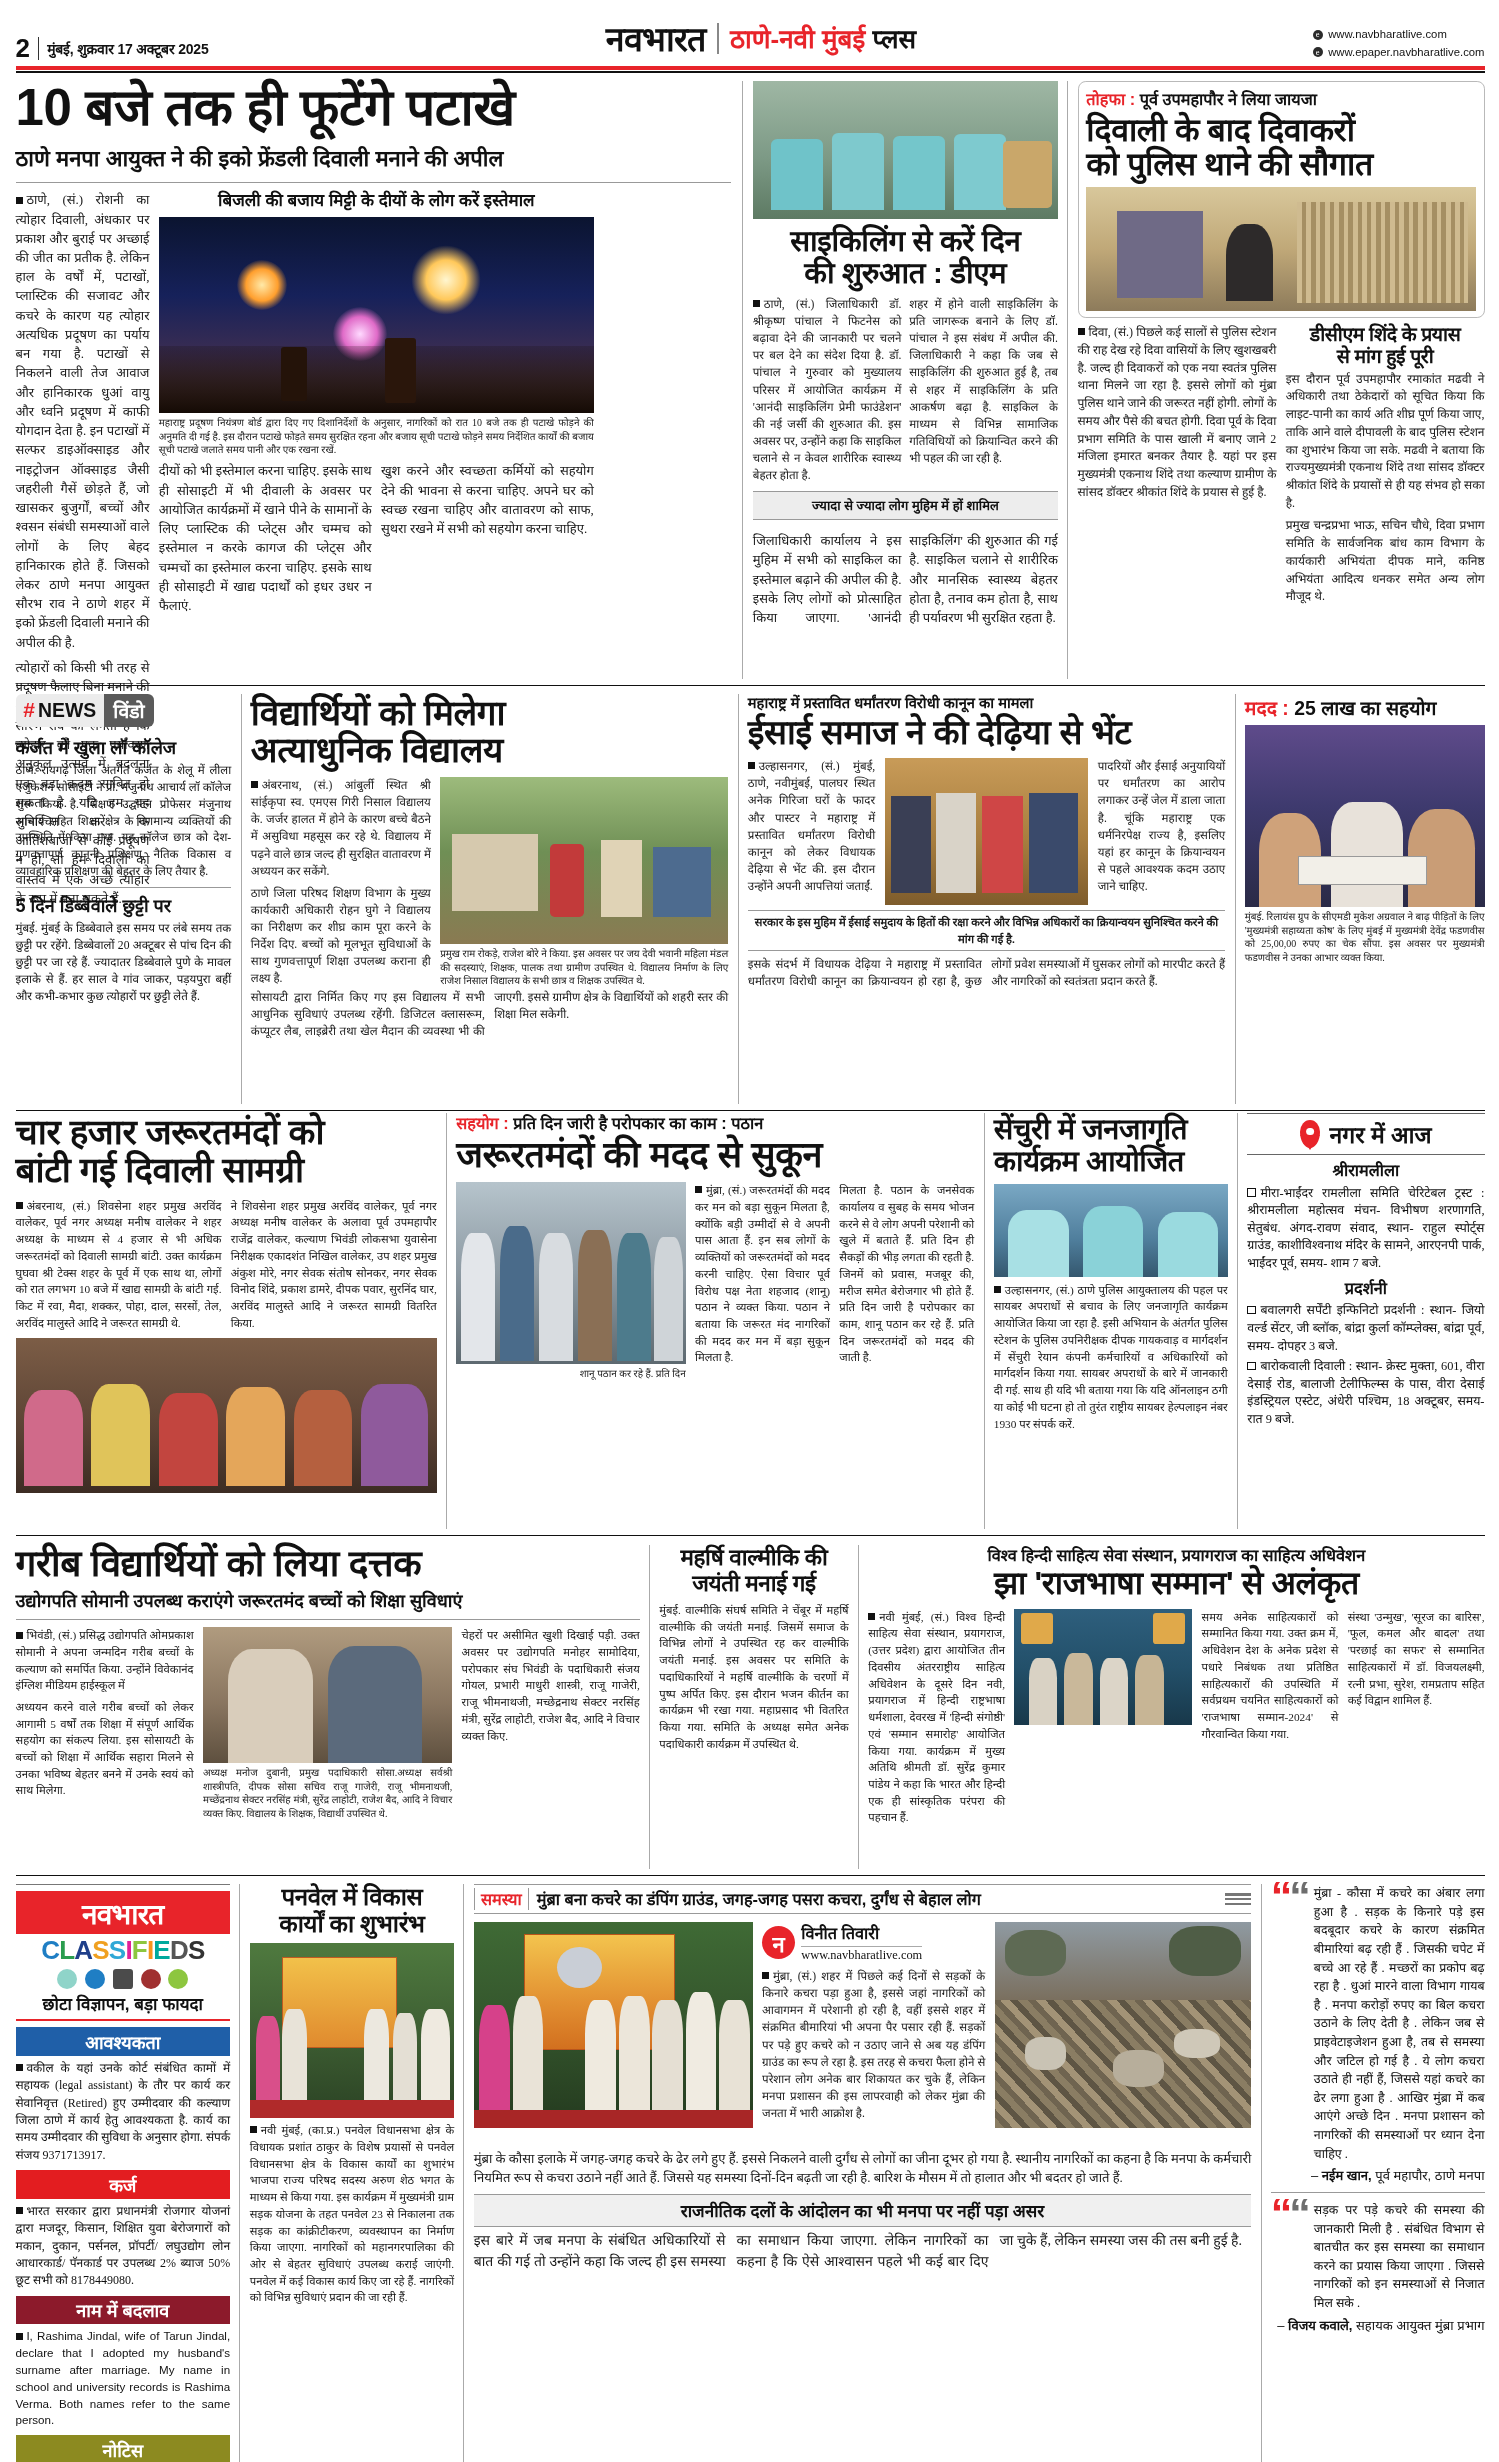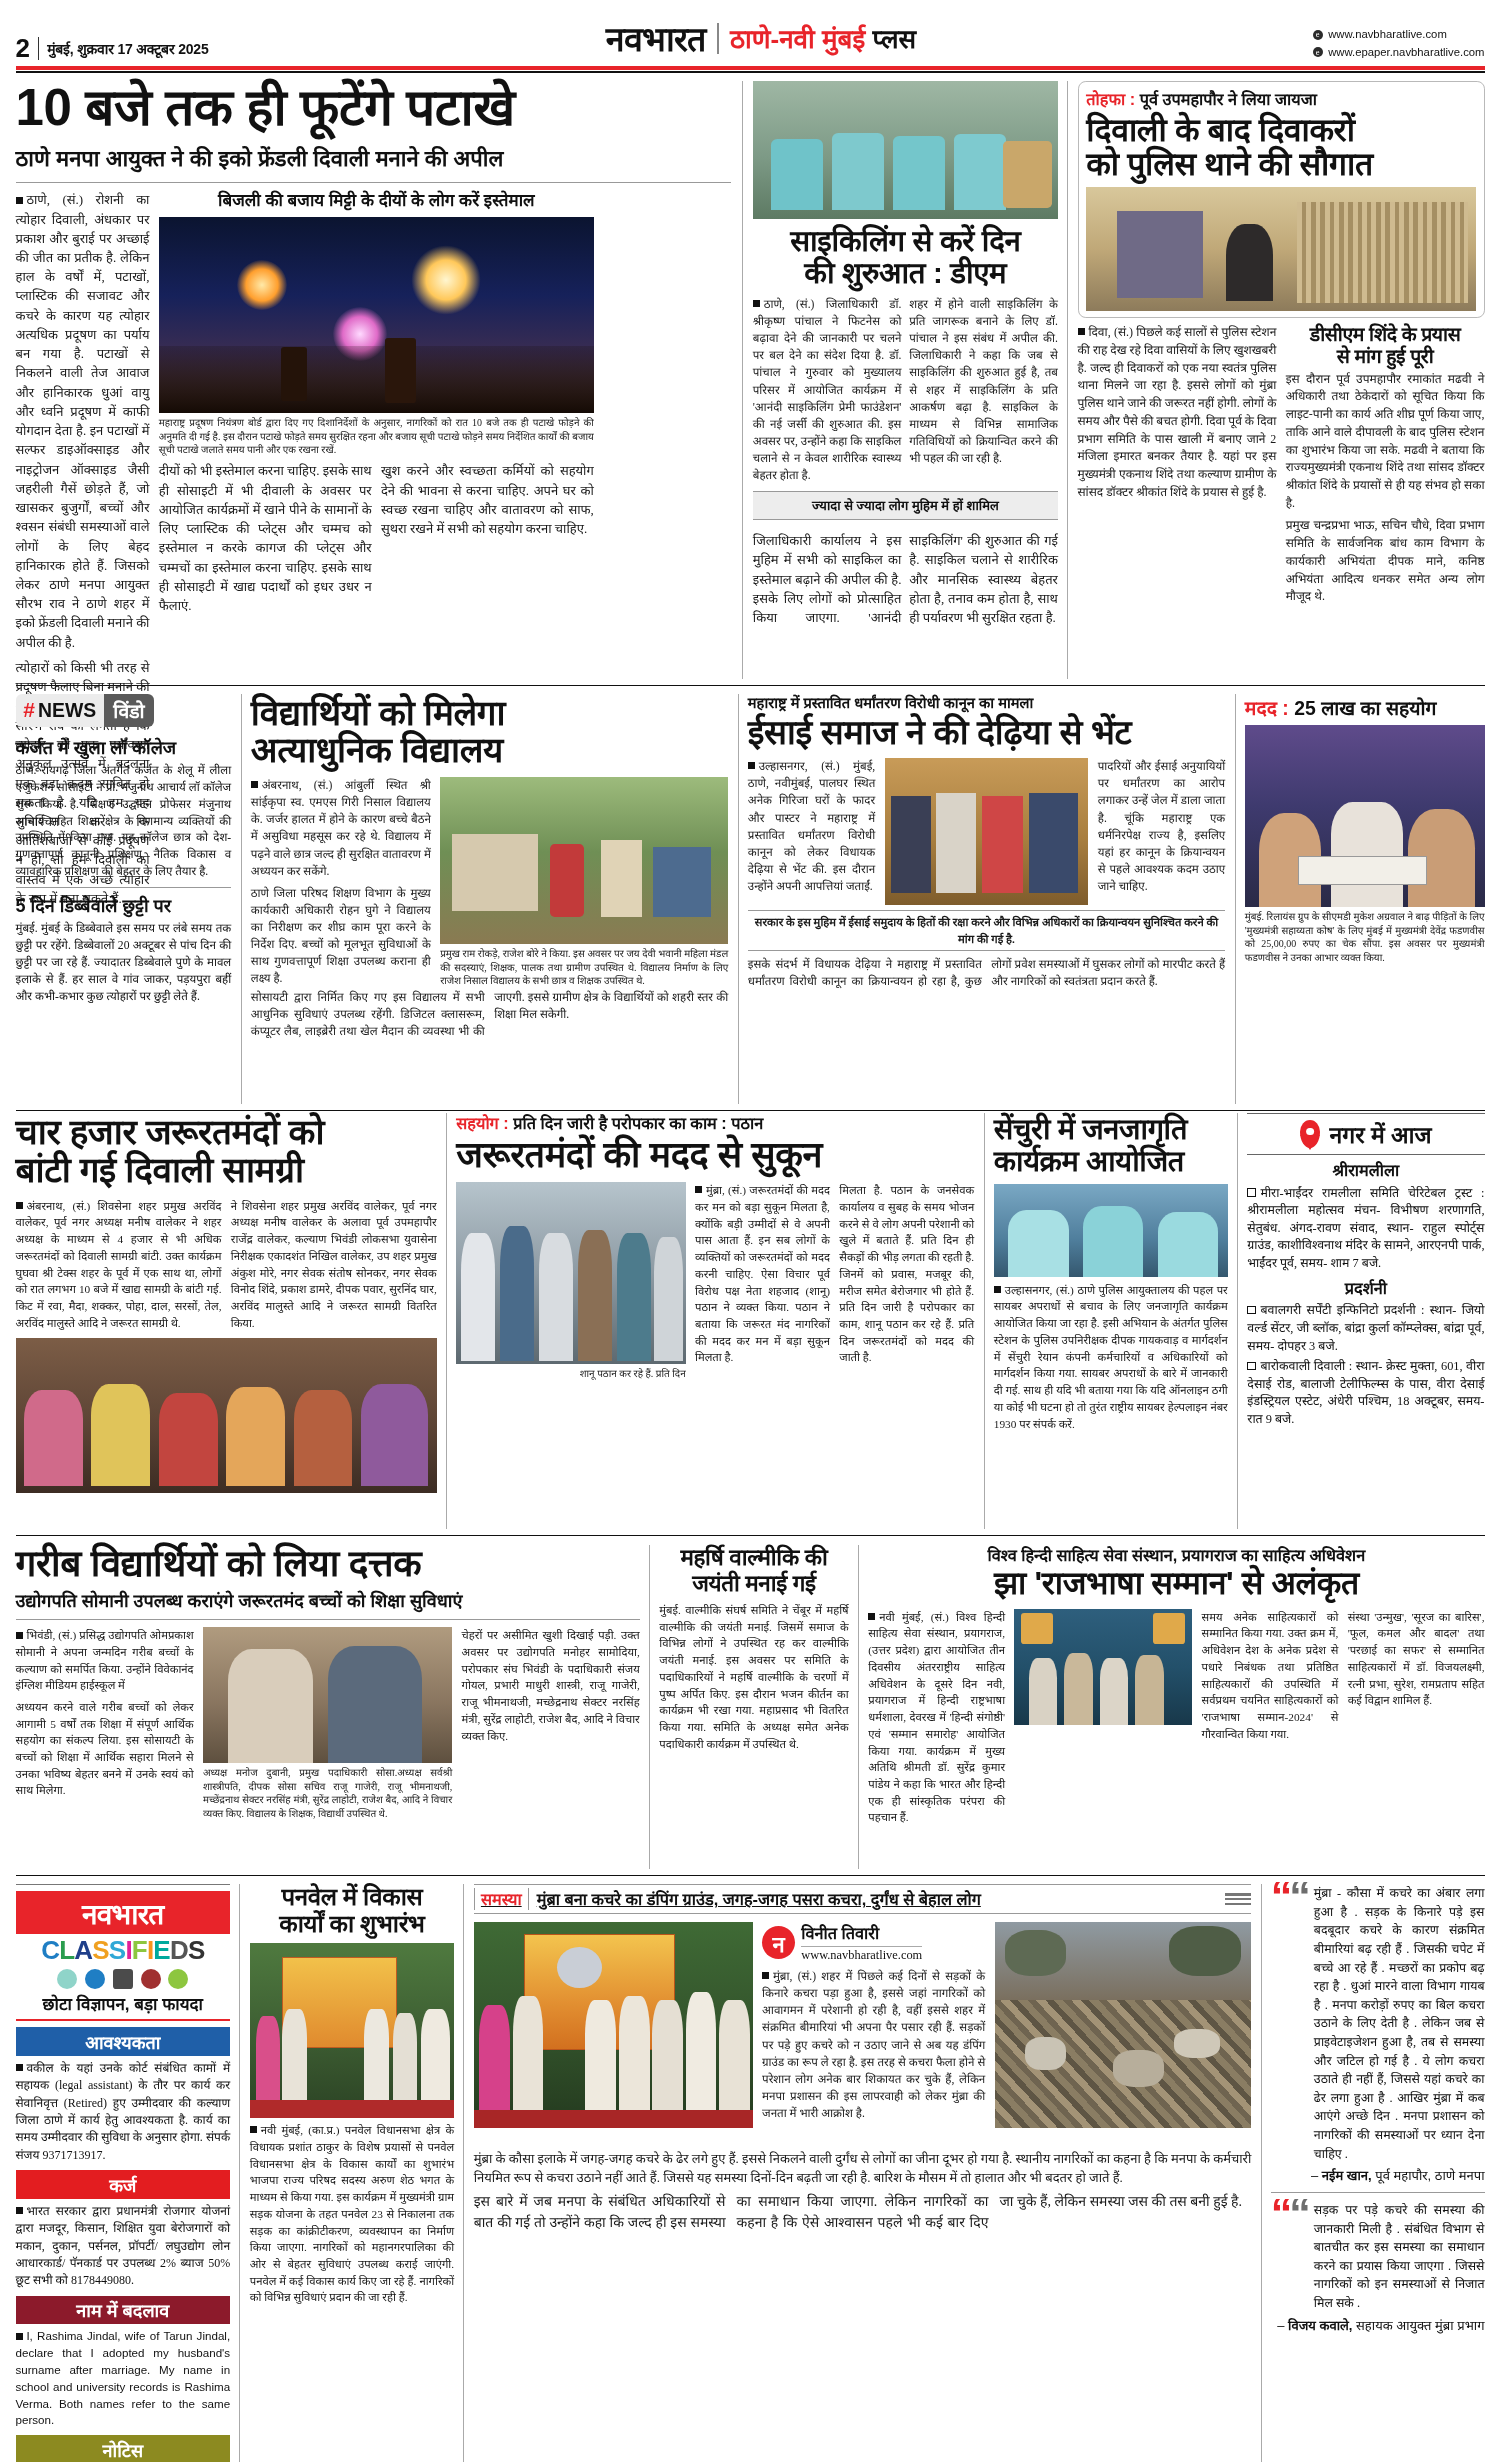--- a/index.html
+++ b/index.html
@@ -141,21 +141,21 @@
   .cls-tag { text-align:center; font-family:"Liberation Sans", sans-serif; font-weight:900; font-size:17px; margin-top:3.1px; }
   .cls-hr { height:2.3px; background:#e8242a; margin-top:3.9px; }
   .cat-bar { color:#fff; font-family:"Liberation Sans", sans-serif; font-weight:900; font-size:18px; text-align:center; padding:2.3px 0; margin-top:6.2px;}
   .cls-body { font-size:12px; line-height:1.45; text-align:justify; margin-top:3.9px; }
 
   .s5-b { width: 225px; padding: 0 9.3px; }
   .s5b-h { font-size: 24px; line-height:1.12; text-align:center; }
   .s5b-photo { width: 100%; height: 175px; margin-top:4.7px;}
 
   .s5-c { width: 801px; padding: 0 9.3px; }
-  .s5c-topline { display:flex; align-items:center; gap:7.8px; border-top:0.8px solid #999; border-bottom:0.8px solid #999; padding:3.1px 0;text-decoration:underline; }
+  .s5c-topline { display:flex; align-items:center; gap:7.8px; border-top:0.8px solid #999; border-bottom:0.8px solid #999; padding:3.1px 0; }
   .s5c-badge { color:#e8242a; font-family:"Liberation Sans", sans-serif; font-weight:900; font-size:16.3px; padding-right:6.2px; border-right:1.6px solid #999; border-left:1.6px solid #999; padding-left:6.2px;}
   .s5c-kick { font-family:"Liberation Sans", sans-serif; font-weight:700; font-size:16.3px; flex:1; }
   .s5c-h { font-size: 41px; margin-top:6.2px; }
   .s5c-row { display:flex; gap:9.3px; margin-top:7.8px;}
   .byline { display:flex; align-items:center; gap:6.2px; }
   .n-badge { width:33px; height:33px; border-radius:50%; background:#e8242a; color:#fff; font-family:"Liberation Sans", sans-serif; font-weight:900; font-size:22px; display:flex; align-items:center; justify-content:center;}
   .by-name { font-family:"Liberation Sans", sans-serif; font-weight:700; font-size:16.3px;}
   .by-url { font-size:12.4px; border-top:0.8px solid #aaa; margin-top:1.6px; padding-top:1.6px;}
   .ribbon { background:#f0f0f0; border-top:0.8px solid #999; border-bottom:0.8px solid #999; text-align:center; font-family:"Liberation Sans", sans-serif; font-weight:900; font-size:17px; padding:3.9px 0; margin-top:6.2px;}
 
@@ -603,20 +603,21 @@
             <div style="position:absolute;left:46%;bottom:20%;width:20%;height:18%;background:#b7ae9b;border-radius:40%;"></div>
             <div style="position:absolute;left:70%;bottom:34%;width:18%;height:14%;background:#cfc8b8;border-radius:40%;"></div>
             <div style="position:absolute;left:4%;top:4%;width:24%;height:22%;background:#5e6a54;border-radius:40%;"></div>
             <div style="position:absolute;right:4%;top:2%;width:28%;height:24%;background:#4f5d46;border-radius:40%;"></div>
           </div>
         </div>
       </div>
       <div class="s5c-row" style="margin-top:21px">
         <div style="flex:1" class="body">मुंब्रा के कौसा इलाके में जगह-जगह कचरे के ढेर लगे हुए हैं. इससे निकलने वाली दुर्गंध से लोगों का जीना दूभर हो गया है. स्थानीय नागरिकों का कहना है कि मनपा के कर्मचारी नियमित रूप से कचरा उठाने नहीं आते हैं. जिससे यह समस्या दिनों-दिन बढ़ती जा रही है. बारिश के मौसम में तो हालात और भी बदतर हो जाते हैं.</div>
       </div>
+      <div class="ribbon">राजनीतिक दलों के आंदोलन का भी मनपा पर नहीं पड़ा असर</div>
       <div class="body" style="font-size:14px;margin-top:4.7px;column-count:3;column-gap:11px">इस बारे में जब मनपा के संबंधित अधिकारियों से बात की गई तो उन्होंने कहा कि जल्द ही इस समस्या का समाधान किया जाएगा. लेकिन नागरिकों का कहना है कि ऐसे आश्वासन पहले भी कई बार दिए जा चुके हैं, लेकिन समस्या जस की तस बनी हुई है.</div>
     </div>
 
     <div class="s5-d vline">
       <div>
         <div style="display:flex;gap:6.2px;align-items:flex-start">
           <span class="quote-mark"><span class="qm-red">“</span><span class="qm-gray">“</span></span>
           <span class="q-body">मुंब्रा - कौसा में कचरे का अंबार लगा हुआ है . सड़क के किनारे पड़े इस बदबूदार कचरे के कारण संक्रमित बीमारियां बढ़ रही हैं . जिसकी चपेट में बच्चे आ रहे हैं . मच्छरों का प्रकोप बढ़ रहा है . धुआं मारने वाला विभाग गायब है . मनपा करोड़ों रुपए का बिल कचरा उठाने के लिए देती है . लेकिन जब से प्राइवेटाइजेशन हुआ है, तब से समस्या और जटिल हो गई है . ये लोग कचरा उठाते ही नहीं हैं, जिससे यहां कचरे का ढेर लगा हुआ है . आखिर मुंब्रा में कब आएंगे अच्छे दिन . मनपा प्रशासन को नागरिकों की समस्याओं पर ध्यान देना चाहिए .</span>
         </div>
         <div class="q-attr">

